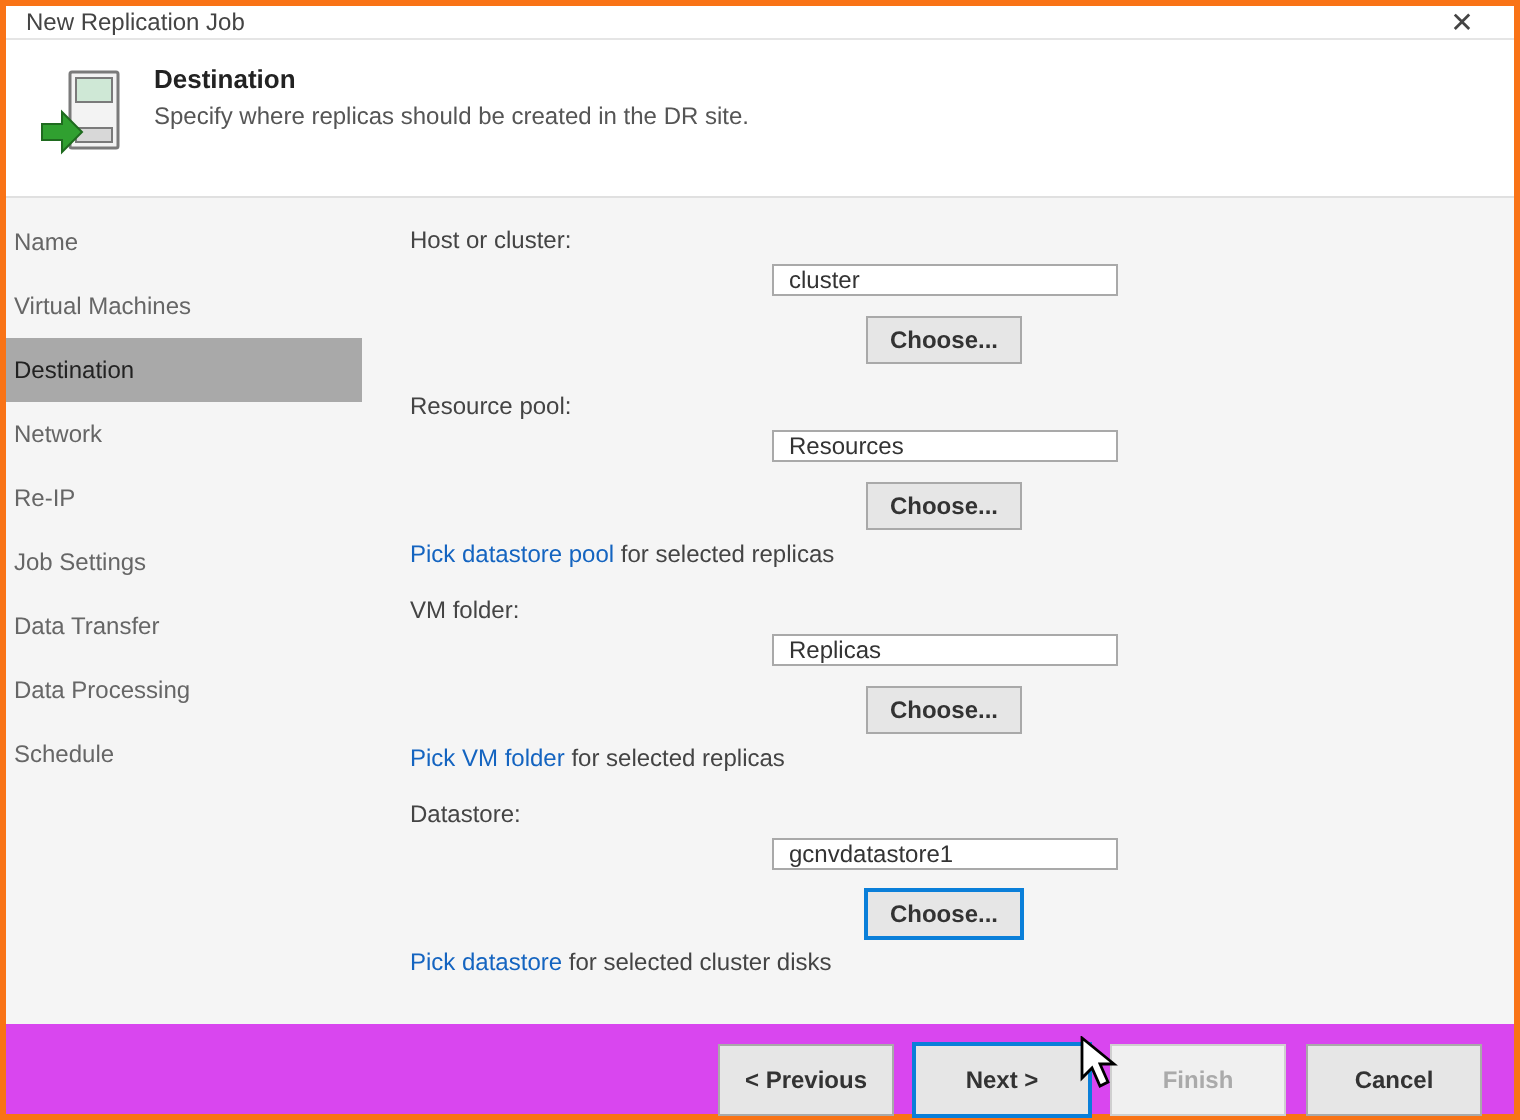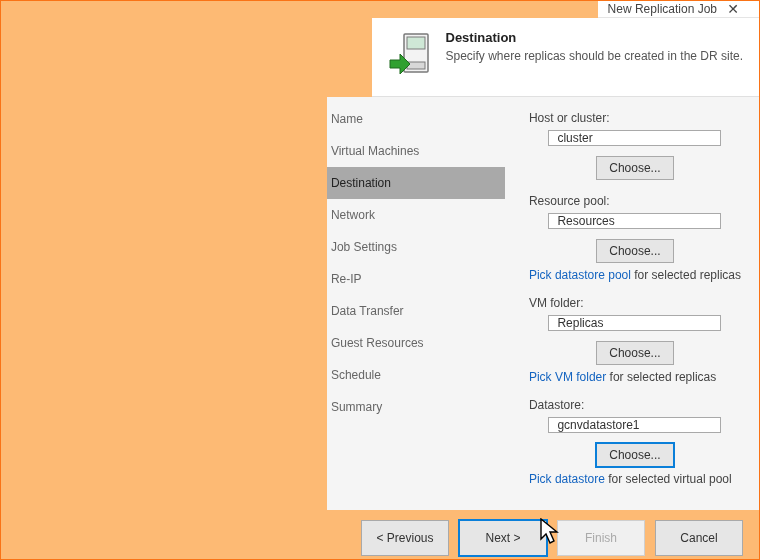--- a/index.html
+++ b/index.html
@@ -1,34 +1,34 @@
 <!DOCTYPE html>
 <html><head>
 <meta charset="utf-8">
 <style>
   * { box-sizing: border-box; margin: 0; padding: 0; font-family: "Segoe UI", Tahoma, sans-serif; font-size: 12px; }
   body { background: #fff; }
-  .window { width: 760px; height: 560px; border: 1px solid #f97316; background: #fdba74; display: flex; flex-direction: column; align-items: flex-end; }
+  .window { width: 760px; height: 560px; border: 3px solid #f97316; background: #d946ef; display: flex; flex-direction: column; }
   .titlebar { height: 32px; display: flex; align-items: center; padding: 0 10px; background: #fff; border-bottom: 1px solid #e5e5e5; }
   .titlebar-title { flex: 1; font-size: 12px; color: #444; }
   .titlebar-close { width: 32px; text-align: center; font-size: 14px; color: #444; cursor: pointer; }
   .header { display: flex; align-items: flex-start; padding: 12px 16px 20px 16px; background: #fff; border-bottom: 1px solid #e0e0e0; }
   .header-icon { width: 46px; height: 46px; margin-right: 12px; }
   .header-title { font-weight: 700; font-size: 13px; color: #222; margin-bottom: 4px; }
   .header-subtitle { font-size: 12px; color: #555; }
   .body { flex: 1; display: flex; background: #f5f5f5; }
   .sidebar { width: 178px; padding: 6px 0; }
   .sidebar-item { padding: 9px 4px; color: #666; cursor: pointer; font-size: 12px; }
   .sidebar-item.active { background: #a9a9a9; color: #222; font-weight: 400; }
   .main { flex: 1; padding: 14px 18px 10px 24px; }
   .field-block { margin-bottom: 14px; }
   .field-label { font-size: 12px; color: #444; margin-bottom: 5px; }
   .field-row { display: flex; gap: 10px; align-items: center; flex-direction: column; }
   .field-input { flex: 1; height: 24px; padding: 0 8px; border: 1px solid #a9a9a9; background: #fff; font-size: 12px; color: #333; outline: none; }
-  .btn { min-width: 78px; height: 24px; background: #e6e6e6; border: 1px solid #a9a9a9; font-size: 12px; color: #333; cursor: pointer; padding: 0 2px; }
+  .btn { min-width: 78px; height: 24px; background: #e6e6e6; border: 1px solid #a9a9a9; font-size: 12px; color: #333; cursor: pointer; padding: 0 2px; font-weight: bold; }
   .btn.focused { border: 1px solid #0a7fd9; outline: 1px solid #0a7fd9; }
   .btn:disabled { color: #aaa; border-color: #cfcfcf; background: #f0f0f0; }
   .link-line { margin-top: 5px; font-size: 12px; color: #444; }
   .link { color: #1464c0; cursor: pointer; }
   .footer { padding: 10px 16px 14px 16px; display: flex; justify-content: flex-end; gap: 10px; }
   .footer .btn { min-width: 88px; height: 36px; }
   .cursor { position: absolute; left: 540px; top: 518px; pointer-events: none; }
 </style>
 </head>
 <body>
@@ -53,26 +53,25 @@
       <div class="header-subtitle">Specify where replicas should be created in the DR site.</div>
     </div>
   </div>
 
   <div class="body">
     <div class="sidebar">
       <div class="sidebar-item">Name</div>
       <div class="sidebar-item">Virtual Machines</div>
       <div class="sidebar-item active">Destination</div>
       <div class="sidebar-item">Network</div>
+      <div class="sidebar-item">Re-IP</div>
       <div class="sidebar-item">Job Settings</div>
-      <div class="sidebar-item">Re-IP</div>
       <div class="sidebar-item">Data Transfer</div>
-      <div class="sidebar-item">Guest Resources</div>
+      <div class="sidebar-item">Data Processing</div>
       <div class="sidebar-item">Schedule</div>
-      <div class="sidebar-item">Summary</div>
     </div>
 
     <div class="main">
 
       <div class="field-block">
         <div class="field-label">Host or cluster:</div>
         <div class="field-row">
           <input class="field-input" readonly="" value="cluster" style="">
           <button class="btn">Choose...</button>
         </div>
@@ -100,21 +99,21 @@
         </div>
       </div>
 
       <div class="field-block">
         <div class="field-label">Datastore:</div>
         <div class="field-row">
           <input class="field-input" readonly="" value="gcnvdatastore1" style="">
           <button class="btn focused">Choose...</button>
         </div>
         <div class="link-line">
-          <span class="link">Pick datastore</span><span> for selected virtual pool</span>
+          <span class="link">Pick datastore</span><span> for selected cluster disks</span>
         </div>
       </div>
 
     </div>
   </div>
 
   <div class="footer">
     <button class="btn">&lt; Previous</button>
     <button class="btn focused">Next &gt;</button>
     <button class="btn" disabled="">Finish</button>

